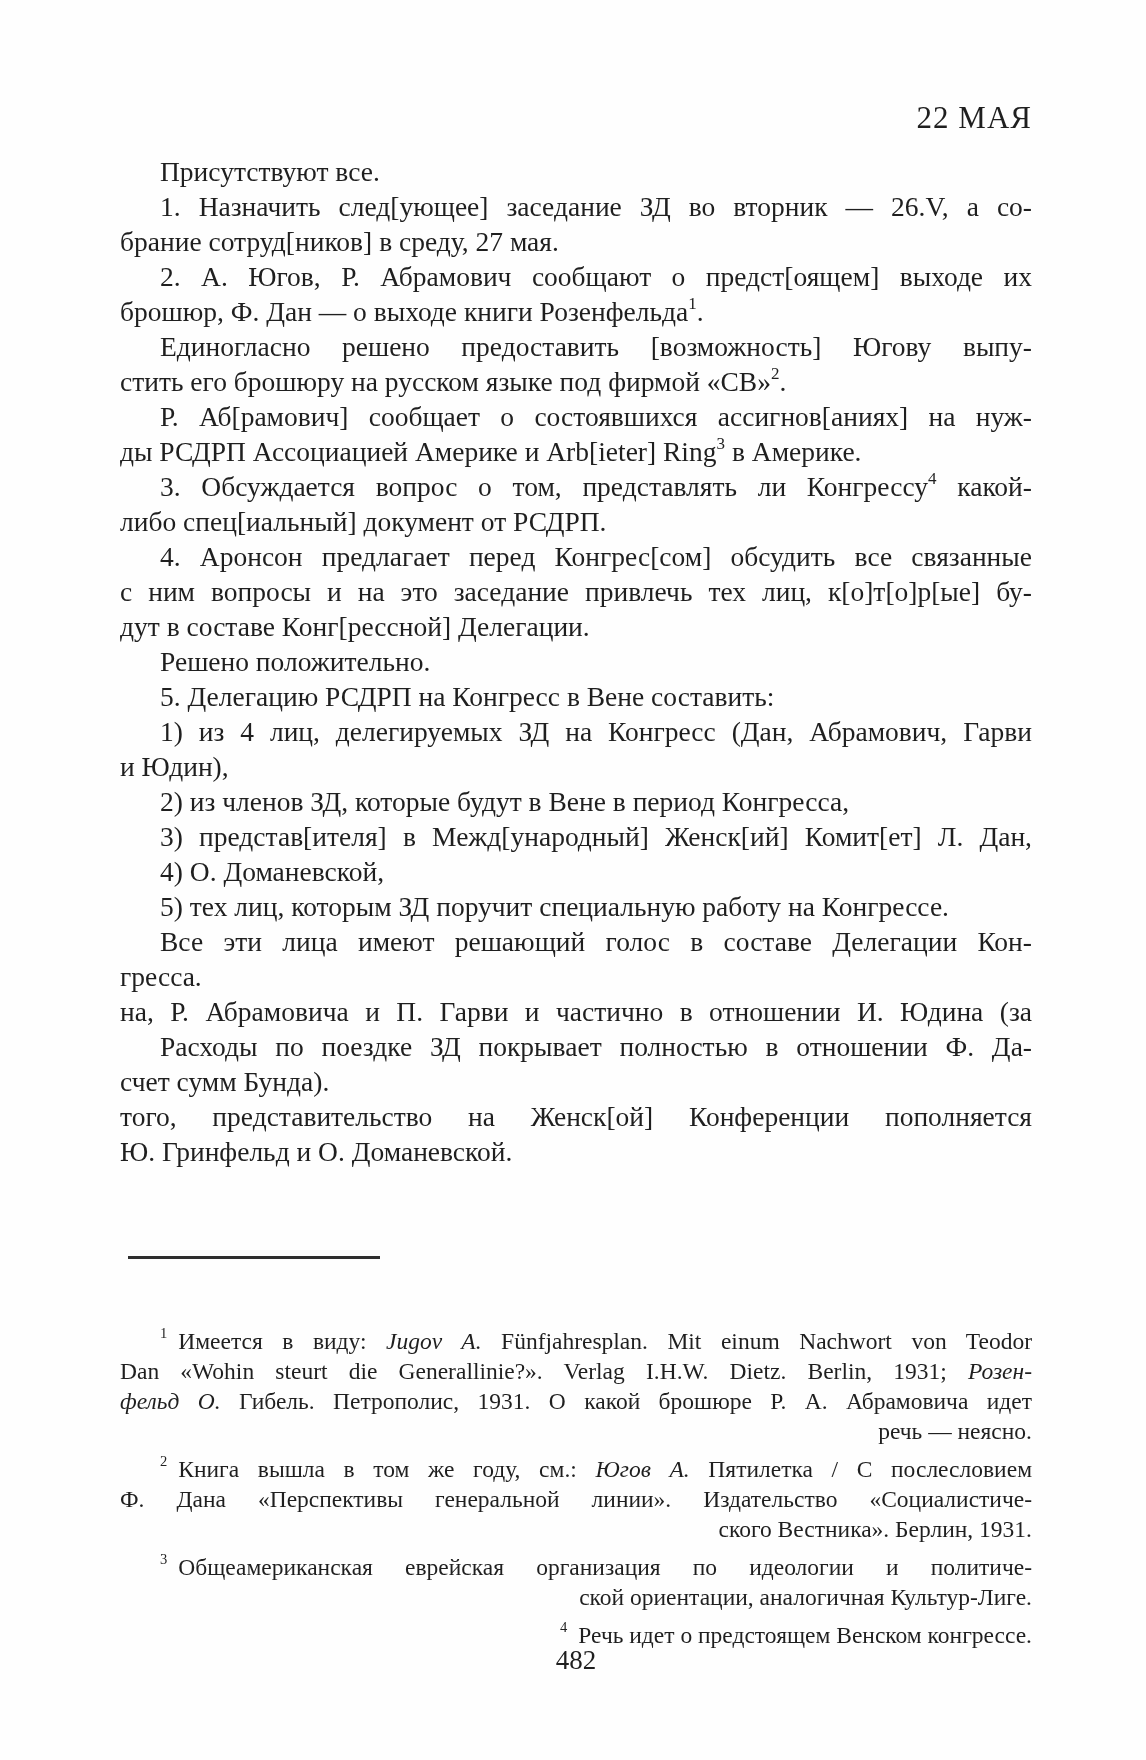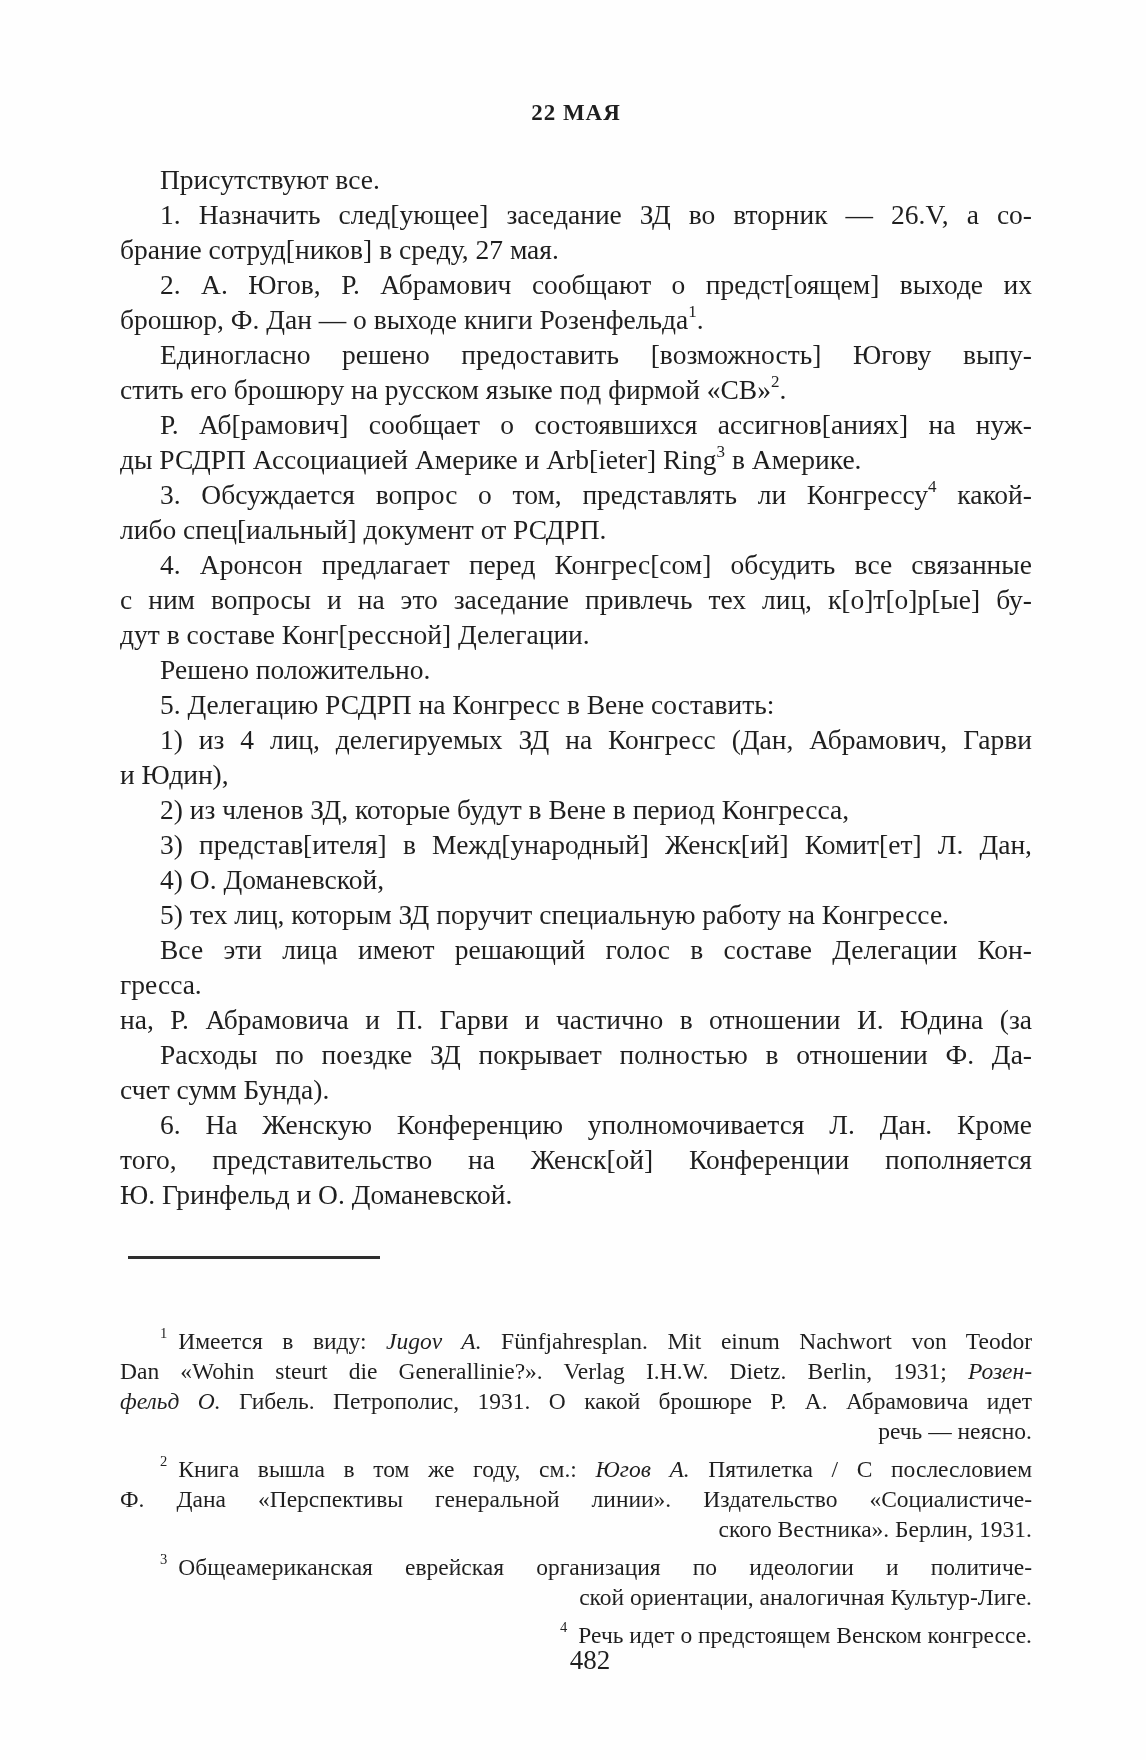--- a/index.html
+++ b/index.html
@@ -11,28 +11,28 @@
     background: #fefefe;
     color: #1f1f1f;
     font-family: "Liberation Serif", "DejaVu Serif", serif;
     overflow: hidden;
   }
   .page-title {
     position: absolute;
     top: 100px;
     left: 120px;
     width: 912px;
-    text-align: center;
-    font-size: 23px;
-    font-weight: bold;
+    text-align: right;
+    font-size: 31px;
+    font-weight: normal;
     letter-spacing: 1px;
   }
   .body-text {
     position: absolute;
-    top: 162px;
+    top: 154px;
     left: 120px;
     width: 912px;
   }
   .bline {
     font-size: 27.5px;
     height: 35px;
     line-height: 35px;
     text-align: left;
     overflow: hidden;
     white-space: nowrap;
@@ -77,21 +77,21 @@
   }
   .fline.just {
     white-space: normal;
     text-align: justify;
     text-align-last: justify;
   }
   .fline sup.supn:first-child { margin-right: 11px; }
   .page-number {
     position: absolute;
     top: 1645px;
-    left: 134px;
+    left: 120px;
     width: 912px;
     text-align: center;
     font-size: 27px;
   }
 </style>
 </head>
 <body>
 
 <div class="page">
   <div class="page-title">22 МАЯ</div>
@@ -116,21 +116,20 @@
       <div class="bline"><span>и Юдин),</span></div>
       <div class="bline ind"><span>2) из членов ЗД, которые будут в Вене в период Конгресса,</span></div>
       <div class="bline just ind"><span>3) представ[ителя] в Межд[ународный] Женск[ий] Комит[ет] Л. Дан,</span></div>
       <div class="bline ind"><span>4) О. Доманевской,</span></div>
       <div class="bline ind"><span>5) тех лиц, которым ЗД поручит специальную работу на Конгрессе.</span></div>
       <div class="bline just ind"><span>Все эти лица имеют решающий голос в составе Делегации Кон-</span></div>
       <div class="bline"><span>гресса.</span></div>
       <div class="bline just"><span>на, Р. Абрамовича и П. Гарви и частично в отношении И. Юдина (за</span></div>
       <div class="bline just ind"><span>Расходы по поездке ЗД покрывает полностью в отношении Ф. Да-</span></div>
       <div class="bline"><span>счет сумм Бунда).</span></div>
-      <div class="bline just ind"><span>6. На Женскую Конференцию уполномочивается Л. Дан. Кроме</span></div>
       <div class="bline just"><span>того, представительство на Женск[ой] Конференции пополняется</span></div>
       <div class="bline"><span>Ю. Гринфельд и О. Доманевской.</span></div>
     </div>
   <div class="fn-rule"></div>
   <div class="footnotes">
       <div class="fnpara">
         <div class="fline just ind"><sup class="supn">1</sup><span>Имеется в виду: </span><span class="ital">Jugov A.</span><span> Fünfjahresplan. Mit einum Nachwort von Teodor</span></div>
         <div class="fline just"><span>Dan «Wohin steurt die Generallinie?». Verlag I.H.W. Dietz. Berlin, 1931; </span><span class="ital">Розен-</span></div>
         <div class="fline just"><span class="ital">фельд О.</span><span> Гибель. Петрополис, 1931. О какой брошюре Р. А. Абрамовича идет</span></div>
         <div class="fline"><span>речь — неясно.</span></div>

